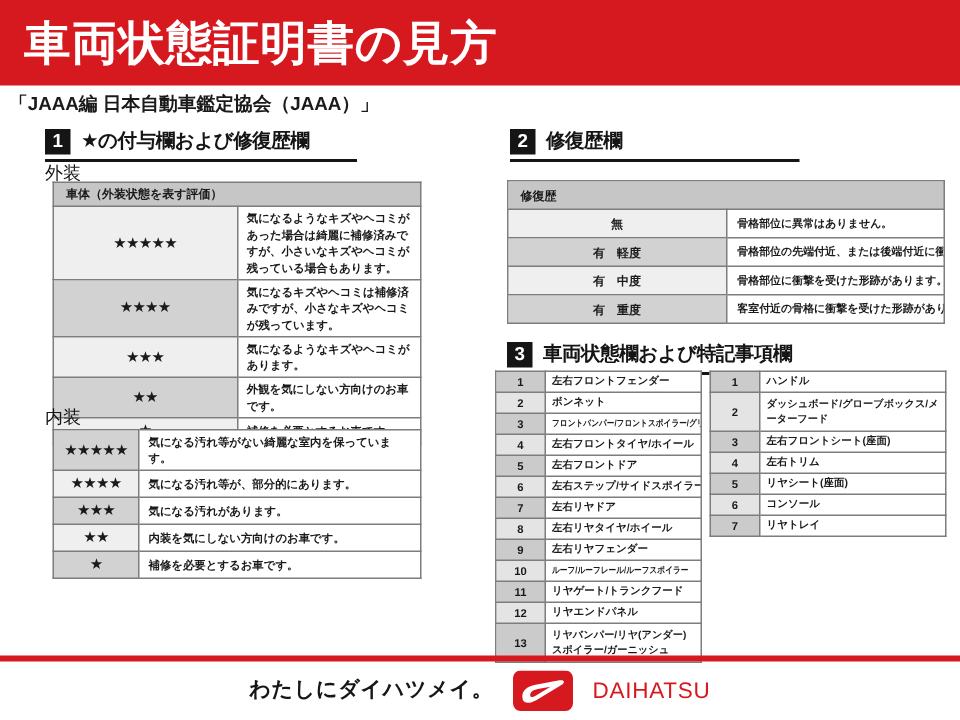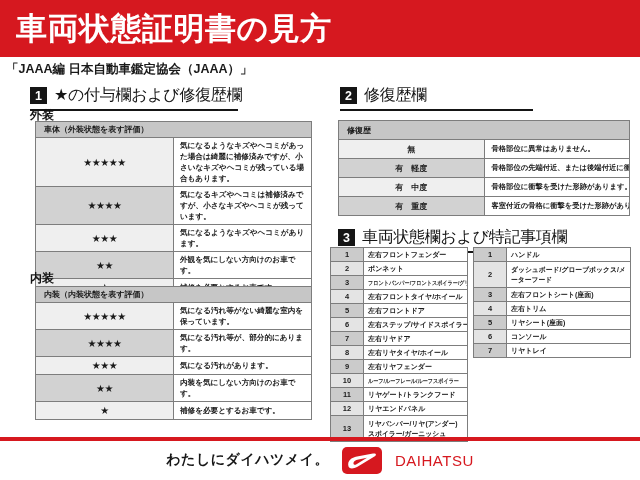--- a/index.html
+++ b/index.html
@@ -25,34 +25,34 @@
   .subtitle{position:absolute;left:6px;top:61px;font-size:12.5px;font-weight:600;color:#1a1a1a;white-space:nowrap;}
 
   
   .sec-head{position:absolute;display:flex;align-items:center;gap:7px;
             border-bottom:2.5px solid var(--ink);padding-bottom:3px;}
   .sec-head.s1{left:30px;top:85px;width:208px;}
   .sec-head.s2{left:340px;top:85px;width:193px;}
   .sec-head.s3{left:338px;top:227px;width:200px;}
   .sec-num{background:var(--ink);color:#fff;width:17px;height:17px;display:flex;align-items:center;
            justify-content:center;font-size:12.5px;font-weight:700;flex:0 0 auto;}
-  .sec-title{font-size:16px;font-weight:400;color:var(--ink);white-space:nowrap;letter-spacing:-0.3px;}
-
-  .group-label{position:absolute;font-size:12px;font-weight:700;color:var(--ink);}
+  .sec-title{font-size:13px;font-weight:700;color:var(--ink);white-space:nowrap;letter-spacing:-0.3px;}
+
+  .group-label{position:absolute;font-size:12px;font-weight:400;color:var(--ink);}
   .ext-label{left:30px;top:107px;}
   .int-label{left:30px;top:270px;}
 
   
   table{border-collapse:collapse;table-layout:fixed;background:#fff;}
   td{border:1px solid var(--border);overflow:hidden;color:#1a1a1a;}
   table{border:1.5px solid var(--border-dark);}
   .thead td{background:var(--th-gray);font-size:8px;font-weight:700;padding:2px 0 2px 8px;height:14px;}
 
   
-  .rate-table{position:absolute;width:277px;}
+  .rate-table{position:absolute;width:246px;}
   .ext-table{left:35px;top:121px;}
   .int-table{left:35px;top:286px;}
   .stars{width:57px;text-align:center;font-size:10px;font-weight:400;letter-spacing:-0.5px;}
   .desc{font-size:7.6px;font-weight:700;padding:2px 6px;line-height:1.45;}
   .rate-table tr.h2 td{height:29px;}
   .rate-table tr.h1 td{height:18px;}
   .rate-table tr:nth-child(even) .stars{background:var(--row-light);}
   .rate-table tr:nth-child(odd):not(.thead) .stars{background:var(--row-dark);}
 
   
@@ -125,23 +125,20 @@
     <tr class="h1">
           <td class="stars">★</td>
           <td class="desc">補修を必要とするお車です。</td>
         </tr>
   </tbody>
     </table>
 
   <div class="group-label int-label">内装</div>
   <table class="rate-table int-table">
     <tbody>
-        <tr class="thead">
-          <td colspan="2">内装（内装状態を表す評価）</td>
-        </tr>
     <tr class="h1">
           <td class="stars">★★★★★</td>
           <td class="desc">気になる汚れ等がない綺麗な室内を保っています。</td>
         </tr>
     <tr class="h1">
           <td class="stars">★★★★</td>
           <td class="desc">気になる汚れ等が、部分的にあります。</td>
         </tr>
     <tr class="h1">
           <td class="stars">★★★</td>

